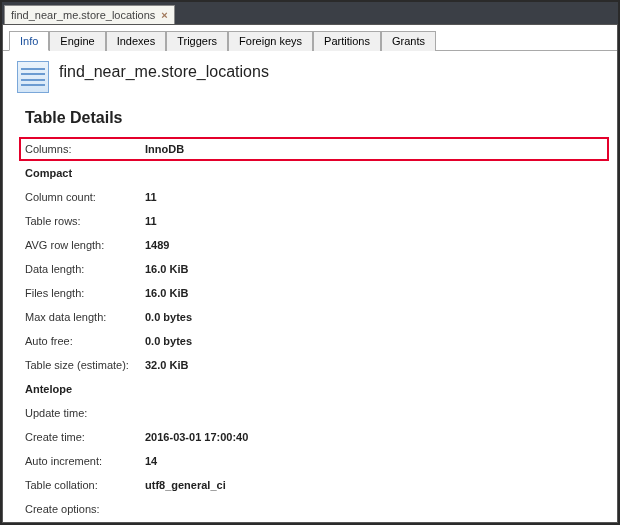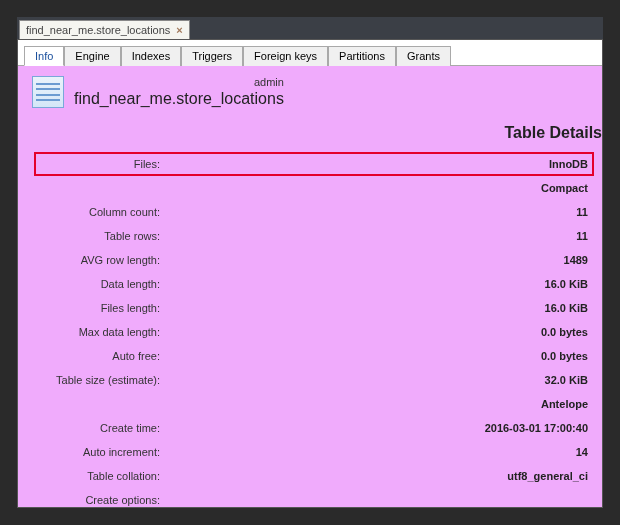--- a/index.html
+++ b/index.html
@@ -7,23 +7,22 @@
     margin: 0;
     font-family: Tahoma, Arial, sans-serif;
     font-size: 11px;
     background: #2a2a2a;
     width: 620px;
     height: 525px;
     overflow: hidden;
   }
   .window {
     background: #2a2a2a;
-    padding: 17px;
+    padding: 2px;
     height: 100%;
-    text-align: right;
   }
   .file-tab-bar {
     background: #3b3f46;
     height: 22px;
     display: flex;
     align-items: flex-end;
   }
   .file-tab {
     background: #f5f5f0;
     border: 1px solid #888;
@@ -35,21 +34,21 @@
     align-items: center;
     gap: 6px;
     margin-left: 2px;
   }
   .file-tab .close {
     color: #a0785a;
     font-weight: bold;
     cursor: pointer;
   }
   .content {
-    background: #f0abfc;
+    background: #ffffff;
     border: 1px solid #555;
     height: calc(100% - 22px);
     padding: 0;
   }
   .inner-tabs {
     display: flex;
     border-bottom: 1px solid #a9a9a9;
     padding-left: 6px;
     padding-top: 6px;
     background: #fff;
@@ -153,30 +152,29 @@
       </div>
 
     <div class="header-row">
       <div class="table-icon">
         <div></div>
           <div></div>
           <div></div>
           <div></div>
       </div>
       <div class="header-text">
-        <div class="owner">admin</div>
         <div class="title">find_near_me.store_locations</div>
       </div>
     </div>
 
     <div class="section-title">Table Details</div>
 
     <div class="details">
         <div class="detail-row highlight">
-          <div class="label">Files:</div>
+          <div class="label">Columns:</div>
           <div class="value">InnoDB</div>
         </div>
         <div class="detail-row">
           <div class="value">Compact</div>
         </div>
         <div class="detail-row">
           <div class="label">Column count:</div>
           <div class="value">11</div>
         </div>
         <div class="detail-row">
@@ -204,20 +202,24 @@
           <div class="value">0.0 bytes</div>
         </div>
         <div class="detail-row">
           <div class="label">Table size (estimate):</div>
           <div class="value">32.0 KiB</div>
         </div>
         <div class="detail-row">
           <div class="value">Antelope</div>
         </div>
         <div class="detail-row">
+          <div class="label">Update time:</div>
+          <div class="value"></div>
+        </div>
+        <div class="detail-row">
           <div class="label">Create time:</div>
           <div class="value">2016-03-01 17:00:40</div>
         </div>
         <div class="detail-row">
           <div class="label">Auto increment:</div>
           <div class="value">14</div>
         </div>
         <div class="detail-row">
           <div class="label">Table collation:</div>
           <div class="value">utf8_general_ci</div>

